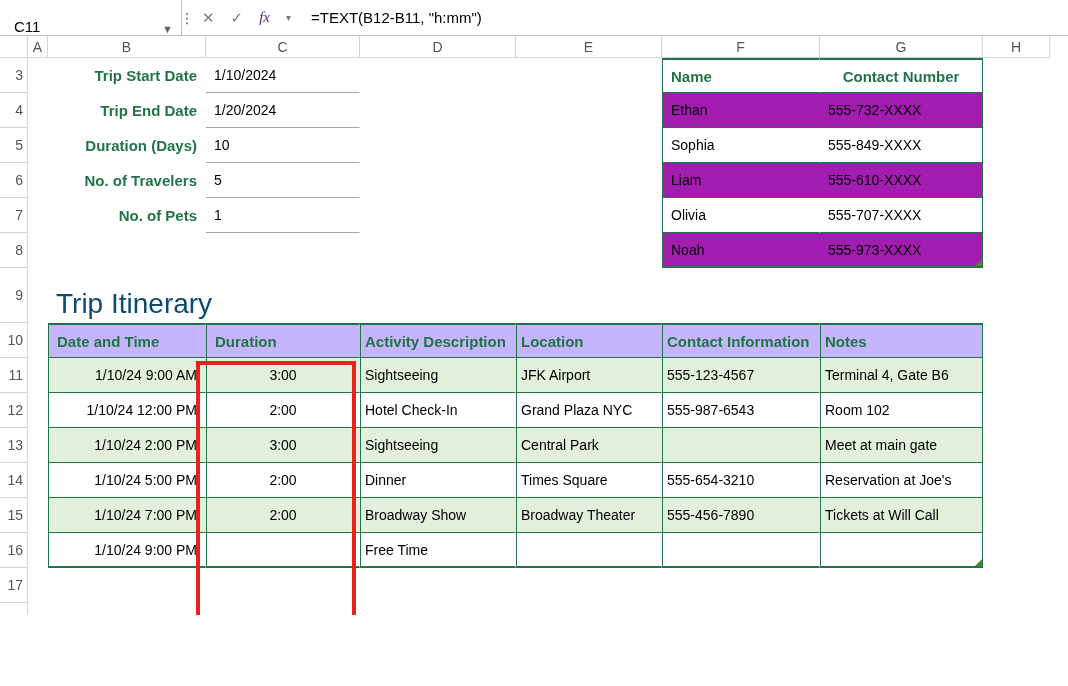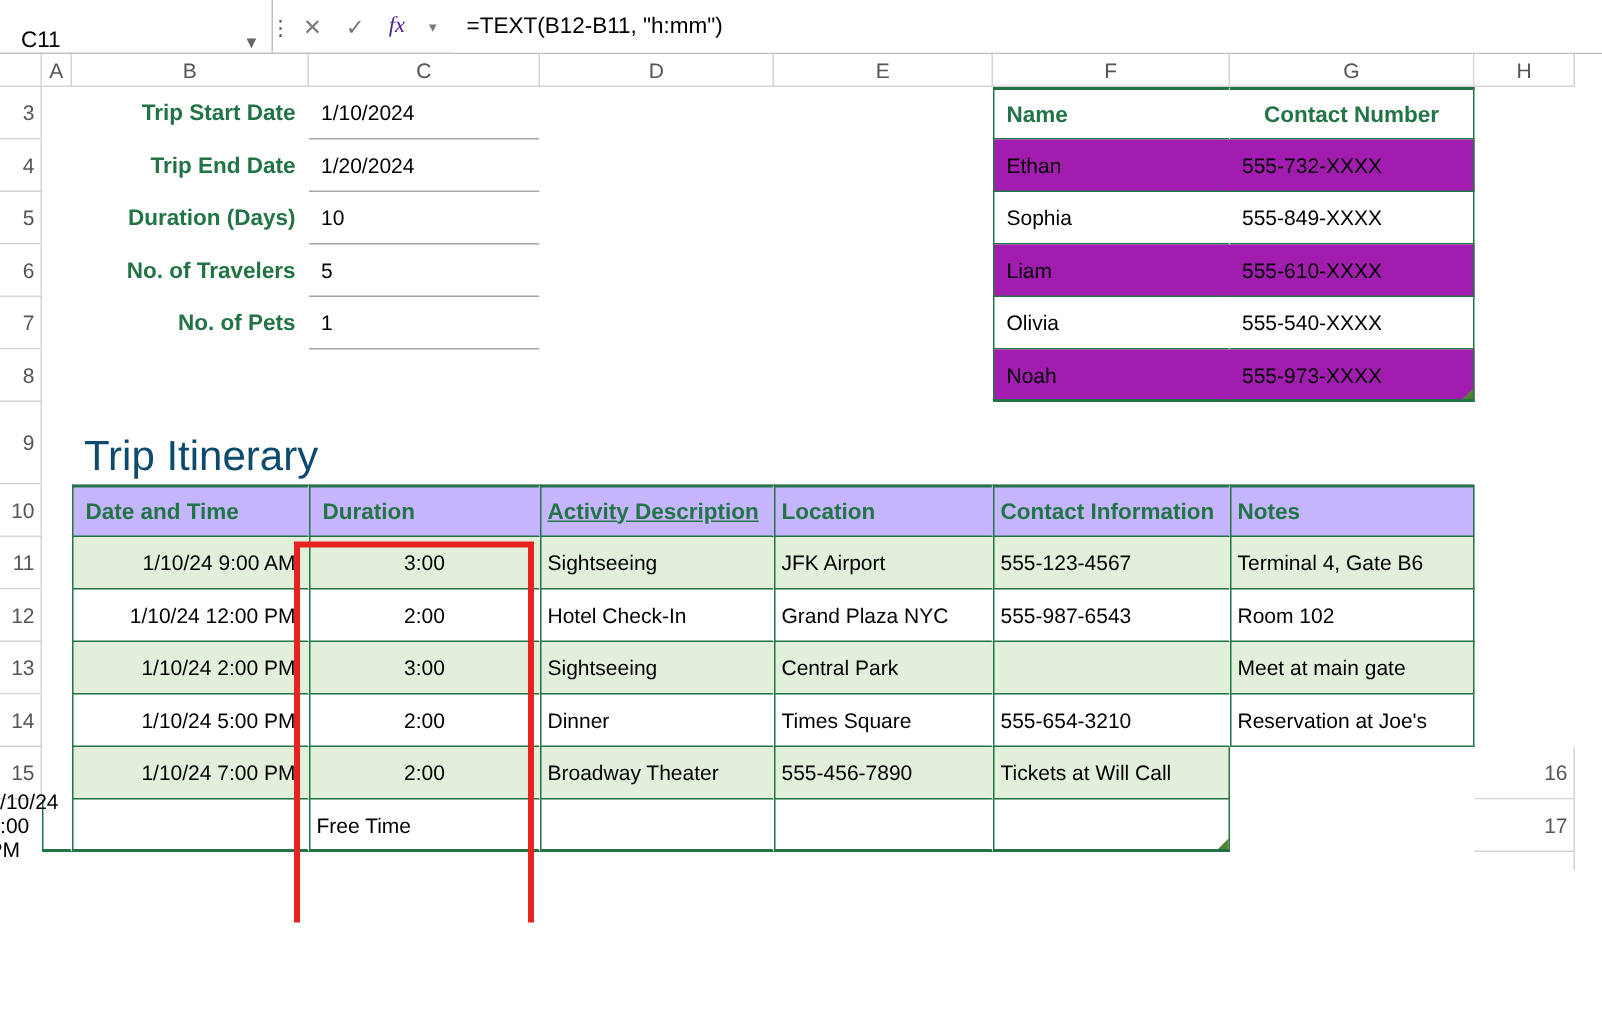--- a/index.html
+++ b/index.html
@@ -201,21 +201,21 @@
   <div class="cell r6 ct-alt ct-border-r ct-border-b">555-610-XXXX</div>
   <div class="cell r6"></div>
 
   <div class="rowhdr r7">7</div>
   <div class="cell r7"></div>
   <div class="cell r7 lbl-green right">No. of Pets</div>
   <div class="cell r7 ub">1</div>
   <div class="cell r7"></div>
   <div class="cell r7"></div>
   <div class="cell r7 ct-border-l ct-border-b">Olivia</div>
-  <div class="cell r7 ct-border-r ct-border-b">555-540-XXXX</div>
+  <div class="cell r7 ct-border-r ct-border-b">555-707-XXXX</div>
   <div class="cell r7"></div>
 
   <div class="rowhdr r8">8</div>
   <div class="cell r8"></div>
   <div class="cell r8"></div>
   <div class="cell r8"></div>
   <div class="cell r8"></div>
   <div class="cell r8"></div>
   <div class="cell r8 ct-alt ct-border-l ct-border-bb">Noah</div>
   <div class="cell r8 ct-alt ct-border-r ct-border-bb" style="position:relative">
@@ -226,21 +226,21 @@
 
   <div class="rowhdr r9">9</div>
   <div class="cell r9"></div>
   <div class="cell r9 title-trip" style="grid-column: span 6; align-items:flex-end; padding-bottom:2px;">Trip Itinerary</div>
   <div class="cell r9"></div>
 
   <div class="rowhdr r10">10</div>
   <div class="cell r10"></div>
   <div class="cell r10 it-head it-border-t it-border-l it-border-b">Date and Time</div>
   <div class="cell r10 it-head it-border-t it-border-b it-border-l">Duration</div>
-  <div class="cell r10 it-head it-border-t it-border-b it-border-l" style="padding-left:4px;padding-right:0;text-decoration:underline;">Activity Description</div>
+  <div class="cell r10 it-head it-border-t it-border-b it-border-l" style="padding-left:4px;padding-right:0;">Activity Description</div>
   <div class="cell r10 it-head it-border-t it-border-b it-border-l" style="padding-left:4px;">Location</div>
   <div class="cell r10 it-head it-border-t it-border-b it-border-l" style="padding-left:4px;padding-right:0;">Contact Information</div>
   <div class="cell r10 it-head it-border-t it-border-b it-border-l it-border-r" style="padding-left:4px;">Notes</div>
   <div class="cell r10"></div>
 
   <div class="rowhdr r11">11</div>
   <div class="cell r11"></div>
   <div class="cell r11 it-alt it-border-l it-border-b right">1/10/24 9:00 AM</div>
   <div class="cell r11 it-alt it-border-b it-border-l center">3:00</div>
   <div class="cell r11 it-alt it-border-b it-border-l" style="padding-left:4px;">Sightseeing</div>
@@ -276,20 +276,21 @@
   <div class="cell r14 it-border-b it-border-l" style="padding-left:4px;">Dinner</div>
   <div class="cell r14 it-border-b it-border-l" style="padding-left:4px;">Times Square</div>
   <div class="cell r14 it-border-b it-border-l" style="padding-left:4px;">555-654-3210</div>
   <div class="cell r14 it-border-b it-border-l it-border-r" style="padding-left:4px;">Reservation at Joe's</div>
   <div class="cell r14"></div>
 
   <div class="rowhdr r15">15</div>
   <div class="cell r15"></div>
   <div class="cell r15 it-alt it-border-l it-border-b right">1/10/24 7:00 PM</div>
   <div class="cell r15 it-alt it-border-b it-border-l center">2:00</div>
+  <div class="cell r15 it-alt it-border-b it-border-l" style="padding-left:4px;">Broadway Show</div>
   <div class="cell r15 it-alt it-border-b it-border-l" style="padding-left:4px;">Broadway Theater</div>
   <div class="cell r15 it-alt it-border-b it-border-l" style="padding-left:4px;">555-456-7890</div>
   <div class="cell r15 it-alt it-border-b it-border-l it-border-r" style="padding-left:4px;">Tickets at Will Call</div>
   <div class="cell r15"></div>
 
   <div class="rowhdr r16">16</div>
   <div class="cell r16"></div>
   <div class="cell r16 it-border-l it-border-bb right">1/10/24 9:00 PM</div>
   <div class="cell r16 it-border-bb it-border-l center"></div>
   <div class="cell r16 it-border-bb it-border-l" style="padding-left:4px;">Free Time</div>

